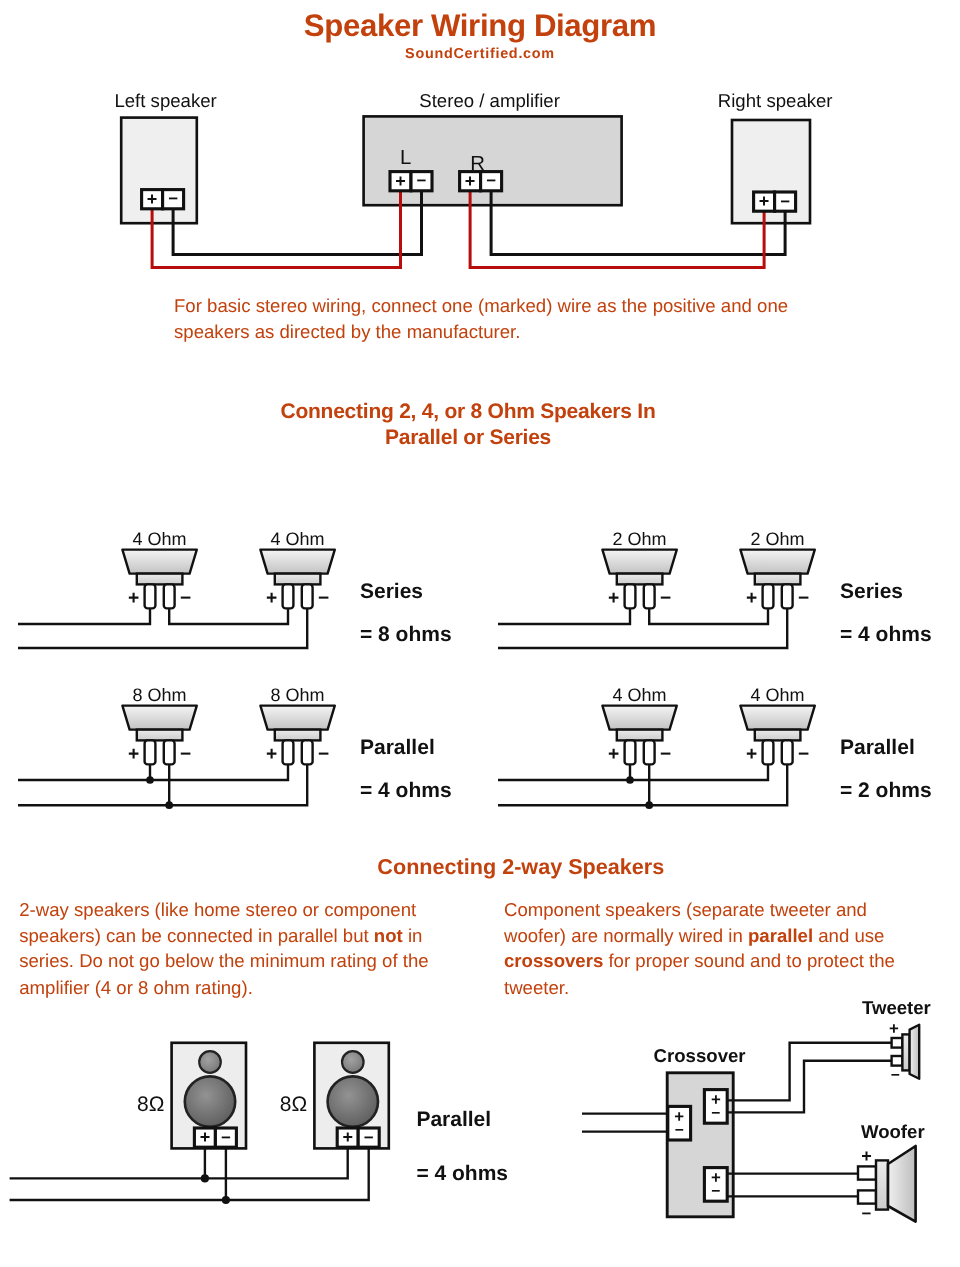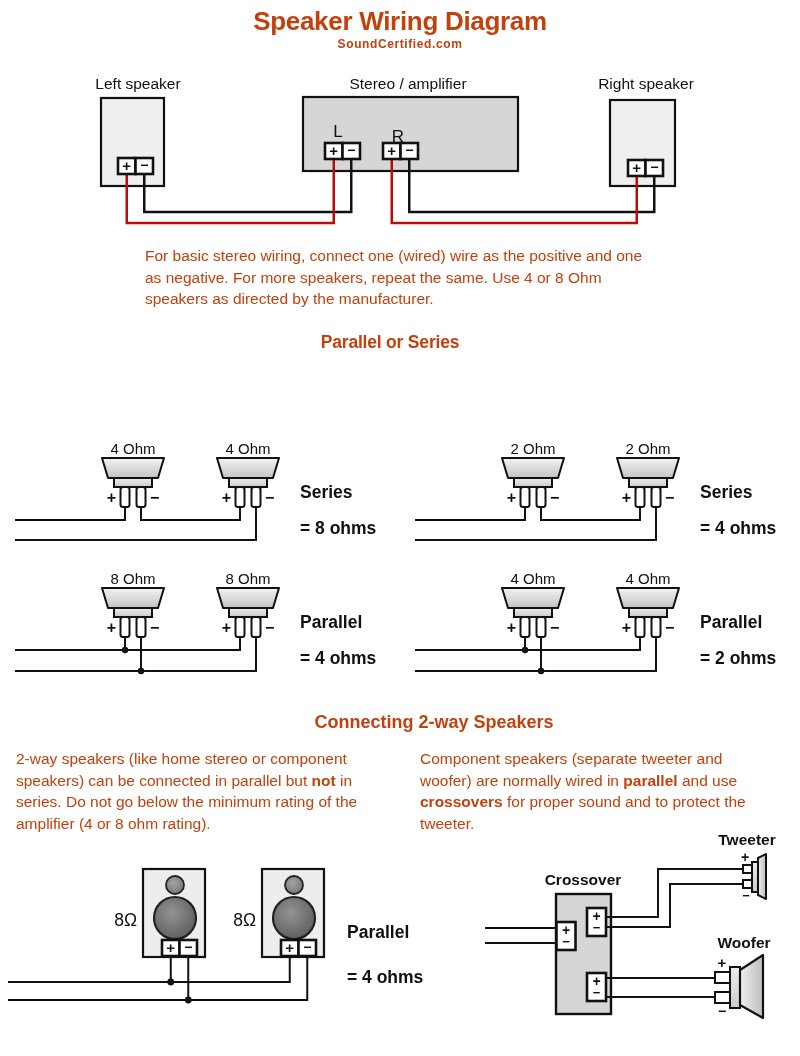--- a/index.html
+++ b/index.html
@@ -90,26 +90,26 @@
     <polyline points="126.75,114 126.75,163 333.75,163 333.75,99" fill="none" stroke-width="2.5" stroke="#b70d0d"></polyline>
     <polyline points="391.75,99 391.75,163 636.75,163 636.75,116" fill="none" stroke-width="2.5" stroke="#b70d0d"></polyline>
 
     <use href="#hterm" x="118" y="98"></use>
     <use href="#hterm" x="325" y="83"></use>
     <use href="#hterm" x="383" y="83"></use>
     <use href="#hterm" x="628" y="100"></use>
   </svg>
 
   <div class="abs para" style="left:145px;top:245px;width:560px;">
-    <div>For basic stereo wiring, connect one (wired) wire as the positive and one</div>
-    <div>as negative. For more speakers, repeat the same. Use 4 or 8 Ohm</div>
+    <div>For basic stereo wiring, connect one (marked) wire as the positive and one</div>
     <div>speakers as directed by the manufacturer.</div>
   </div>
 
   <div class="abs heading" style="left:0;top:331px;">
+    <div>Connecting 2, 4, or 8 Ohm Speakers In</div>
     <div>Parallel or Series</div>
   </div>
 
 
   <svg class="abs" style="left:0;top:430px;" width="400" height="130" viewBox="0 0 400 130">
     <text x="133" y="24" text-anchor="middle" font-size="15">4 Ohm</text>
     <text x="248" y="24" text-anchor="middle" font-size="15">4 Ohm</text>
     <polyline class="wire" points="15,90 125,90 125,77"></polyline>
     <polyline class="wire" points="141,77 141,90 240,90 240,77"></polyline>
     <polyline class="wire" points="256,77 256,110 15,110"></polyline>

